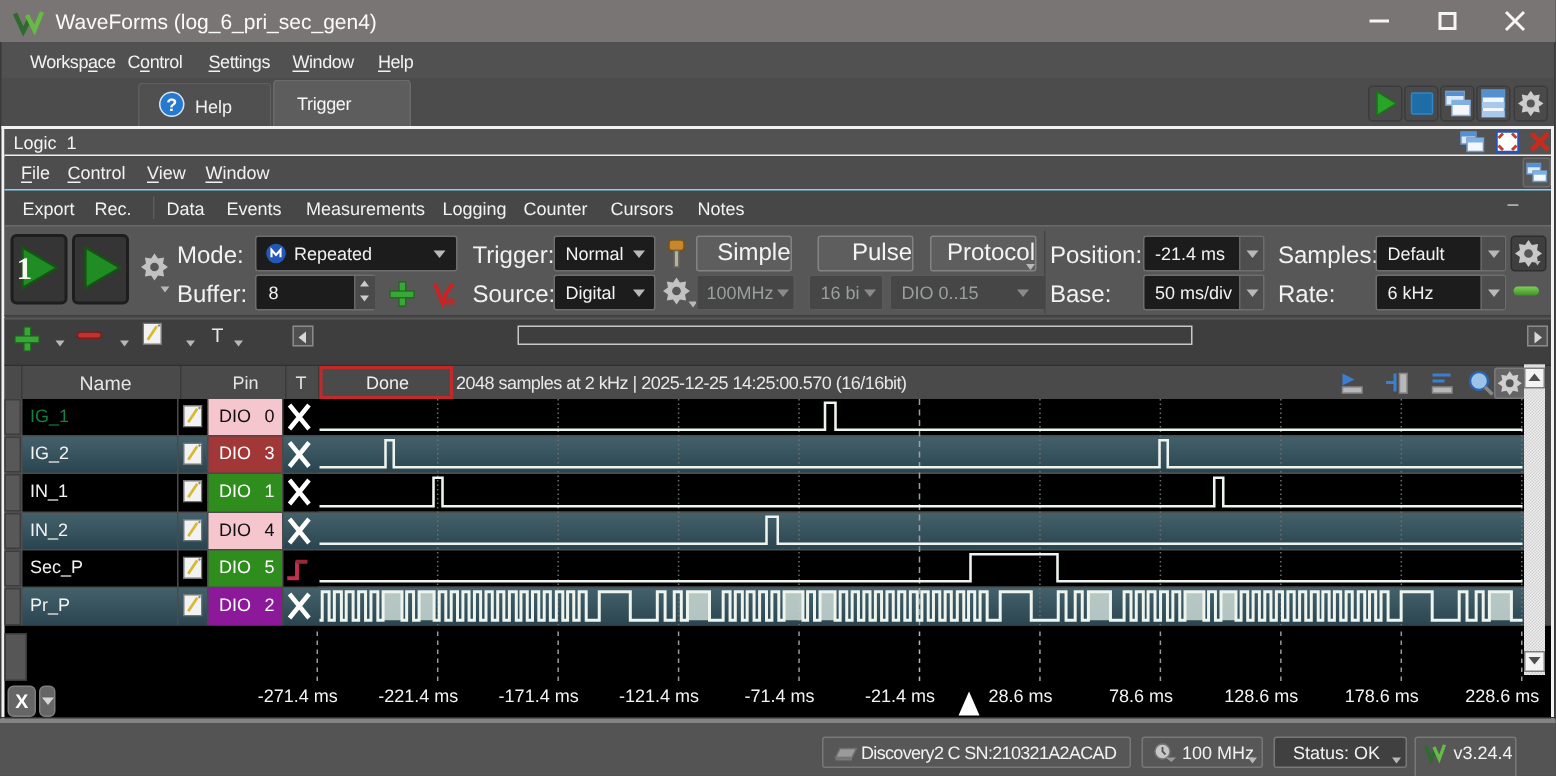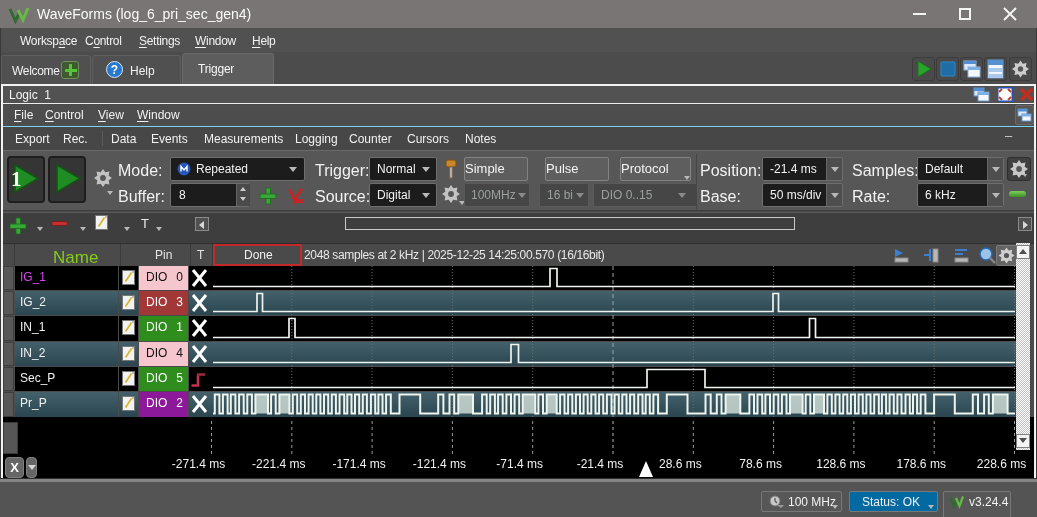--- a/index.html
+++ b/index.html
@@ -1,21 +1,21 @@
 <!DOCTYPE html>
 <html><head><meta charset="utf-8"><style>
 *{margin:0;padding:0;box-sizing:border-box}
 html,body{width:1037px;height:517px;overflow:hidden;background:#4f4f4f;
  font-family:"Liberation Sans",sans-serif;-webkit-font-smoothing:antialiased}
 .abs{position:absolute}
 .lbl{position:absolute;color:#f2f2f2;font-size:16px;white-space:nowrap}
 .combo{position:absolute;background:#1c1c1c;border:1px solid #6e6e6e;border-radius:2px;color:#f2f2f2;font-size:12px}
 .combo .tx{position:absolute;left:7px;top:4px}
 .arrow{position:absolute;width:0;height:0;border-left:4px solid transparent;border-right:4px solid transparent;border-top:5px solid #b8b8b8}
-.btn{position:absolute;background:#5e5e5e;border:1px solid #838383;border-radius:2px;color:#f4f4f4;font-size:13px;text-align:left}
+.btn{position:absolute;background:#5e5e5e;border:1px solid #838383;border-radius:2px;color:#f4f4f4;font-size:16px;text-align:right}
 .dis{background:#464646;border:1px solid #5a5a5a;color:#9b9f9f}
 .menu-it{position:absolute;color:#f2f2f2;font-size:12px;white-space:nowrap}
 u{text-decoration:underline;text-underline-offset:2px}
 </style></head><body>
 <div class="abs" style="left:0;top:0;width:1037px;height:28px;background:#7a7575">
 <div class="abs" style="left:8px;top:5px"><svg width="26" height="20" viewBox="0 0 26 20">
         <path d="M2,4 L7.5,16 L12,7" stroke="#2e6b2e" stroke-width="3" fill="none"></path>
         <path d="M10,5 L15,15 L20,3" stroke="#66bb44" stroke-width="3" fill="none"></path>
       </svg></div>
 <div class="abs" style="left:37px;top:6px;color:#fbfbfb;font-size:14px">WaveForms (log_6_pri_sec_gen4)</div>
@@ -27,27 +27,20 @@
     </svg>
 </div>
 <div class="abs" style="left:0;top:28px;width:1037px;height:24px;background:#515151">
 <div class="menu-it" style="left:20px;top:6px;font-size:12px;letter-spacing:-0.3px">Worksp<u>a</u>ce</div>
 <div class="menu-it" style="left:85px;top:6px;font-size:12px;letter-spacing:-0.3px">C<u>o</u>ntrol</div>
 <div class="menu-it" style="left:139px;top:6px;font-size:12px;letter-spacing:-0.3px"><u>S</u>ettings</div>
 <div class="menu-it" style="left:195px;top:6px;font-size:12px;letter-spacing:-0.3px"><u>W</u>indow</div>
 <div class="menu-it" style="left:252px;top:6px;font-size:12px;letter-spacing:-0.3px"><u>H</u>elp</div>
 </div>
 <div class="abs" style="left:0;top:52px;width:1037px;height:32px;background:#4c4c4c">
-<div class="abs" style="left:1px;top:3px;width:90px;height:29px;background:#505050;border:1px solid #5f5f5f;border-bottom:none;border-radius:3px 3px 0 0">
-<div class="abs" style="left:10px;top:8px;color:#f2f2f2;font-size:12px;letter-spacing:-0.3px">Welcome</div>
-<div class="abs" style="left:59px;top:5px;width:18px;height:18px;background:#3f5a2f;border:1px solid #6e8f5e;border-radius:3px">
-        <div class="abs" style="left:7px;top:2px;width:3px;height:12px;background:#55c43a"></div>
-        <div class="abs" style="left:2.5px;top:6.5px;width:12px;height:3px;background:#55c43a"></div>
-      </div>
-</div>
 <div class="abs" style="left:92px;top:3px;width:89px;height:29px;background:#505050;border:1px solid #5f5f5f;border-bottom:none;border-radius:3px 3px 0 0">
 <div class="abs" style="left:13px;top:5px;width:17px;height:17px;border-radius:50%;background:#2579cf;border:1px solid #d8e6f4;color:#fff;font-size:12px;font-weight:bold;text-align:center;line-height:16px">?</div>
 <div class="abs" style="left:37px;top:8px;color:#f2f2f2;font-size:12px">Help</div>
 </div>
 <div class="abs" style="left:182px;top:1px;width:92px;height:31px;background:#5d5d5d;border:1px solid #6a6a6a;border-bottom:none;border-radius:3px 3px 0 0">
 <div class="abs" style="left:15px;top:8px;color:#f6f6f6;font-size:12px;letter-spacing:-0.2px">Trigger</div>
 </div>
 <div class="abs" style="left:912px;top:5px;width:23px;height:24px;background:#4a4a4a;border:1px solid #3c3c3c;border-radius:3px"><svg width="21" height="22">
         <polygon points="5,3 18,11 5,19" fill="#28a428" stroke="#1b701b"></polygon>
       </svg></div>
@@ -242,21 +235,21 @@
 <div class="abs" style="left:192px;top:4px;width:14px;height:14px;background:#505050;border:1px solid #8a8a8a">
       <div class="abs" style="left:3px;top:3px;width:0;height:0;border-top:4px solid transparent;border-bottom:4px solid transparent;border-right:5px solid #d8d8d8"></div>
     </div>
 <div class="abs" style="left:342px;top:4px;width:450px;height:13px;border:1px solid #c8c8c8;background:#3e3e3e"></div>
 <div class="abs" style="left:1015px;top:4px;width:14px;height:14px;background:#505050;border:1px solid #8a8a8a">
       <div class="abs" style="left:4px;top:3px;width:0;height:0;border-top:4px solid transparent;border-bottom:4px solid transparent;border-left:5px solid #d8d8d8"></div>
     </div>
 </div>
 <div class="abs" style="left:3px;top:243px;width:1031px;height:23px;background:#4a4a4a;border-top:1px solid #303030">
 <div class="abs" style="left:11px;top:0;width:1px;height:23px;background:#3a3a3a"></div>
-<div class="abs" style="left:50px;top:4px;color:#84cc16;font-size:17px">Name</div>
+<div class="abs" style="left:50px;top:4px;color:#e5e5e5;font-size:13px">Name</div>
 <div class="abs" style="left:117px;top:0;width:1px;height:23px;background:#3a3a3a"></div>
 <div class="abs" style="left:152px;top:4px;color:#e4e4e4;font-size:12px">Pin</div>
 <div class="abs" style="left:187px;top:0;width:1px;height:23px;background:#3a3a3a"></div>
 <div class="abs" style="left:194px;top:4px;color:#e4e4e4;font-size:12px">T</div>
 <div class="abs" style="left:209px;top:0;width:1px;height:23px;background:#3a3a3a"></div>
 <div class="abs" style="left:210px;top:0px;width:89px;height:22px;border:2px solid #c22a2a">
       <div class="abs" style="left:29px;top:2px;color:#f0f0f0;font-size:12px">Done</div>
     </div>
 <div class="abs" style="left:301px;top:4px;color:#e8e8e8;font-size:12px;letter-spacing:-0.35px">2048 samples at 2 kHz | 2025-12-25 14:25:00.570 (16/16bit)</div>
 <div class="abs" style="left:890px;top:3px"><svg width="120" height="18">
@@ -270,21 +263,21 @@
         <line x1="97" y1="11" x2="102" y2="16" stroke="#888" stroke-width="2.4"></line>
       </svg></div>
 <div class="abs" style="left:993px;top:1px;width:21px;height:21px;background:#646464;border:1px solid #7a7a7a;border-radius:2px"><svg width="19" height="19">
         <polygon points="17.5,9.5 14.5,11.6 15.2,15.2 11.6,14.5 9.5,17.5 7.4,14.5 3.8,15.2 4.5,11.6 1.5,9.5 4.5,7.4 3.8,3.8 7.4,4.5 9.5,1.5 11.6,4.5 15.2,3.8 14.5,7.4" fill="#d0d0d0"></polygon>
         <circle cx="9.5" cy="9.5" r="2.6" fill="#565656"></circle>
       </svg></div>
 </div>
 <div class="abs" style="left:3px;top:266px;width:12px;height:151px;background:#4e4e4e"></div>
 <div class="abs" style="left:3px;top:266px;width:11px;height:24px;background:#585858;border:1px solid #3e3e3e"></div>
 <div class="abs" style="left:15px;top:266px;width:103px;height:24px;background:#000">
-    <div class="abs" style="left:5px;top:4px;color:#d946ef;font-size:12px">IG_1</div>
+    <div class="abs" style="left:5px;top:4px;color:#15803d;font-size:12px">IG_1</div>
   </div>
 <div class="abs" style="left:119px;top:266px;width:19px;height:24px;background:#000">
     <div class="abs" style="left:3px;top:4px"><svg width="13" height="15" viewBox="0 0 13 15">
         <rect x="0.5" y="0.5" width="12" height="14" fill="#f2f2f2" stroke="#777"></rect>
         <line x1="9.5" y1="2.5" x2="3.5" y2="11.5" stroke="#d8b830" stroke-width="1.8"></line>
         <line x1="10.5" y1="1.5" x2="11.5" y2="2.5" stroke="#888" stroke-width="1.5"></line>
       </svg></div>
   </div>
 <div class="abs" style="left:139px;top:266px;width:49px;height:24px;background:#f6c6ce;color:#101010;font-size:12px">
     <div class="abs" style="left:7px;top:4px">DIO</div>
@@ -474,30 +467,37 @@
       </defs>
 <rect x="0" y="0" width="14" height="207" fill="url(#chk)"></rect>
 <rect x="0.5" y="2.5" width="13" height="13" fill="#f4f4f4" stroke="#808080"></rect>
 <polygon points="7,6 11,11 3,11" fill="#505050"></polygon>
 <rect x="0.5" y="191.5" width="13" height="13" fill="#f4f4f4" stroke="#808080"></rect>
 <polygon points="3,195 11,195 7,200" fill="#505050"></polygon>
 </svg></div>
 <div class="abs" style="left:0;top:478px;width:1037px;height:1px;background:#2f2f2f"></div>
 <div class="abs" style="left:0;top:479px;width:1037px;height:3px;background:#848484"></div>
 <div class="abs" style="left:0;top:482px;width:1037px;height:35px;background:#545454">
+<div class="abs" style="left:548px;top:9px;width:206px;height:21px;background:#575757;border:1px solid #787878;border-radius:2px;color:#f2f2f2;font-size:12px;white-space:nowrap">
+      <svg style="position:absolute;left:6px;top:5px" width="18" height="12">
+        <polygon points="2,8 5,2 16,2 13,8" fill="#9a9a9a" stroke="#6e6e6e"></polygon>
+        <polygon points="2,8 13,8 13,10 2,10" fill="#787878"></polygon>
+      </svg>
+      <div class="abs" style="left:25px;top:3px;letter-spacing:-0.45px">Discovery2 C SN:210321A2ACAD</div>
+    </div>
 <div class="abs" style="left:761px;top:9px;width:81px;height:21px;background:#575757;border:1px solid #787878;border-radius:2px;color:#f2f2f2;font-size:12px;white-space:nowrap">
       <svg style="position:absolute;left:6px;top:3px" width="17" height="14">
         <circle cx="7" cy="6" r="5" fill="#c8c8c8" stroke="#777"></circle>
         <path d="M7,3 v3 l2,2" stroke="#555" stroke-width="1.2" fill="none"></path>
         <polygon points="9,10 16,10 13,13" fill="#999"></polygon>
       </svg>
       <div class="abs" style="left:26px;top:3px">100 MHz</div>
       <div class="arrow" style="right:3px;top:13px;border-left-width:3px;border-right-width:3px;border-top-width:4px"></div>
     </div>
-<div class="abs" style="left:849px;top:9px;width:89px;height:21px;background:#0369a1;border:1px solid #787878;border-radius:2px;color:#f2f2f2;font-size:12px;white-space:nowrap">
+<div class="abs" style="left:849px;top:9px;width:89px;height:21px;background:#404040;border:1px solid #787878;border-radius:2px;color:#f2f2f2;font-size:12px;white-space:nowrap">
       <div class="abs" style="left:12px;top:3px">Status: OK</div>
       <div class="arrow" style="right:3px;top:13px;border-left-width:3px;border-right-width:3px;border-top-width:4px"></div>
     </div>
 <div class="abs" style="left:943px;top:9px;width:68px;height:31px;background:#575757;border:1px solid #787878;border-radius:2px;color:#f2f2f2;font-size:12px;white-space:nowrap">
       <svg style="position:absolute;left:5px;top:3px" width="18" height="14">
         <path d="M1.5,2 L5,12 L8,4" stroke="#2e6b2e" stroke-width="2.2" fill="none"></path>
         <path d="M7,3 L10.5,11 L14,1.5" stroke="#66bb44" stroke-width="2.2" fill="none"></path>
       </svg>
       <div class="abs" style="left:25px;top:3px">v3.24.4</div>
     </div>

